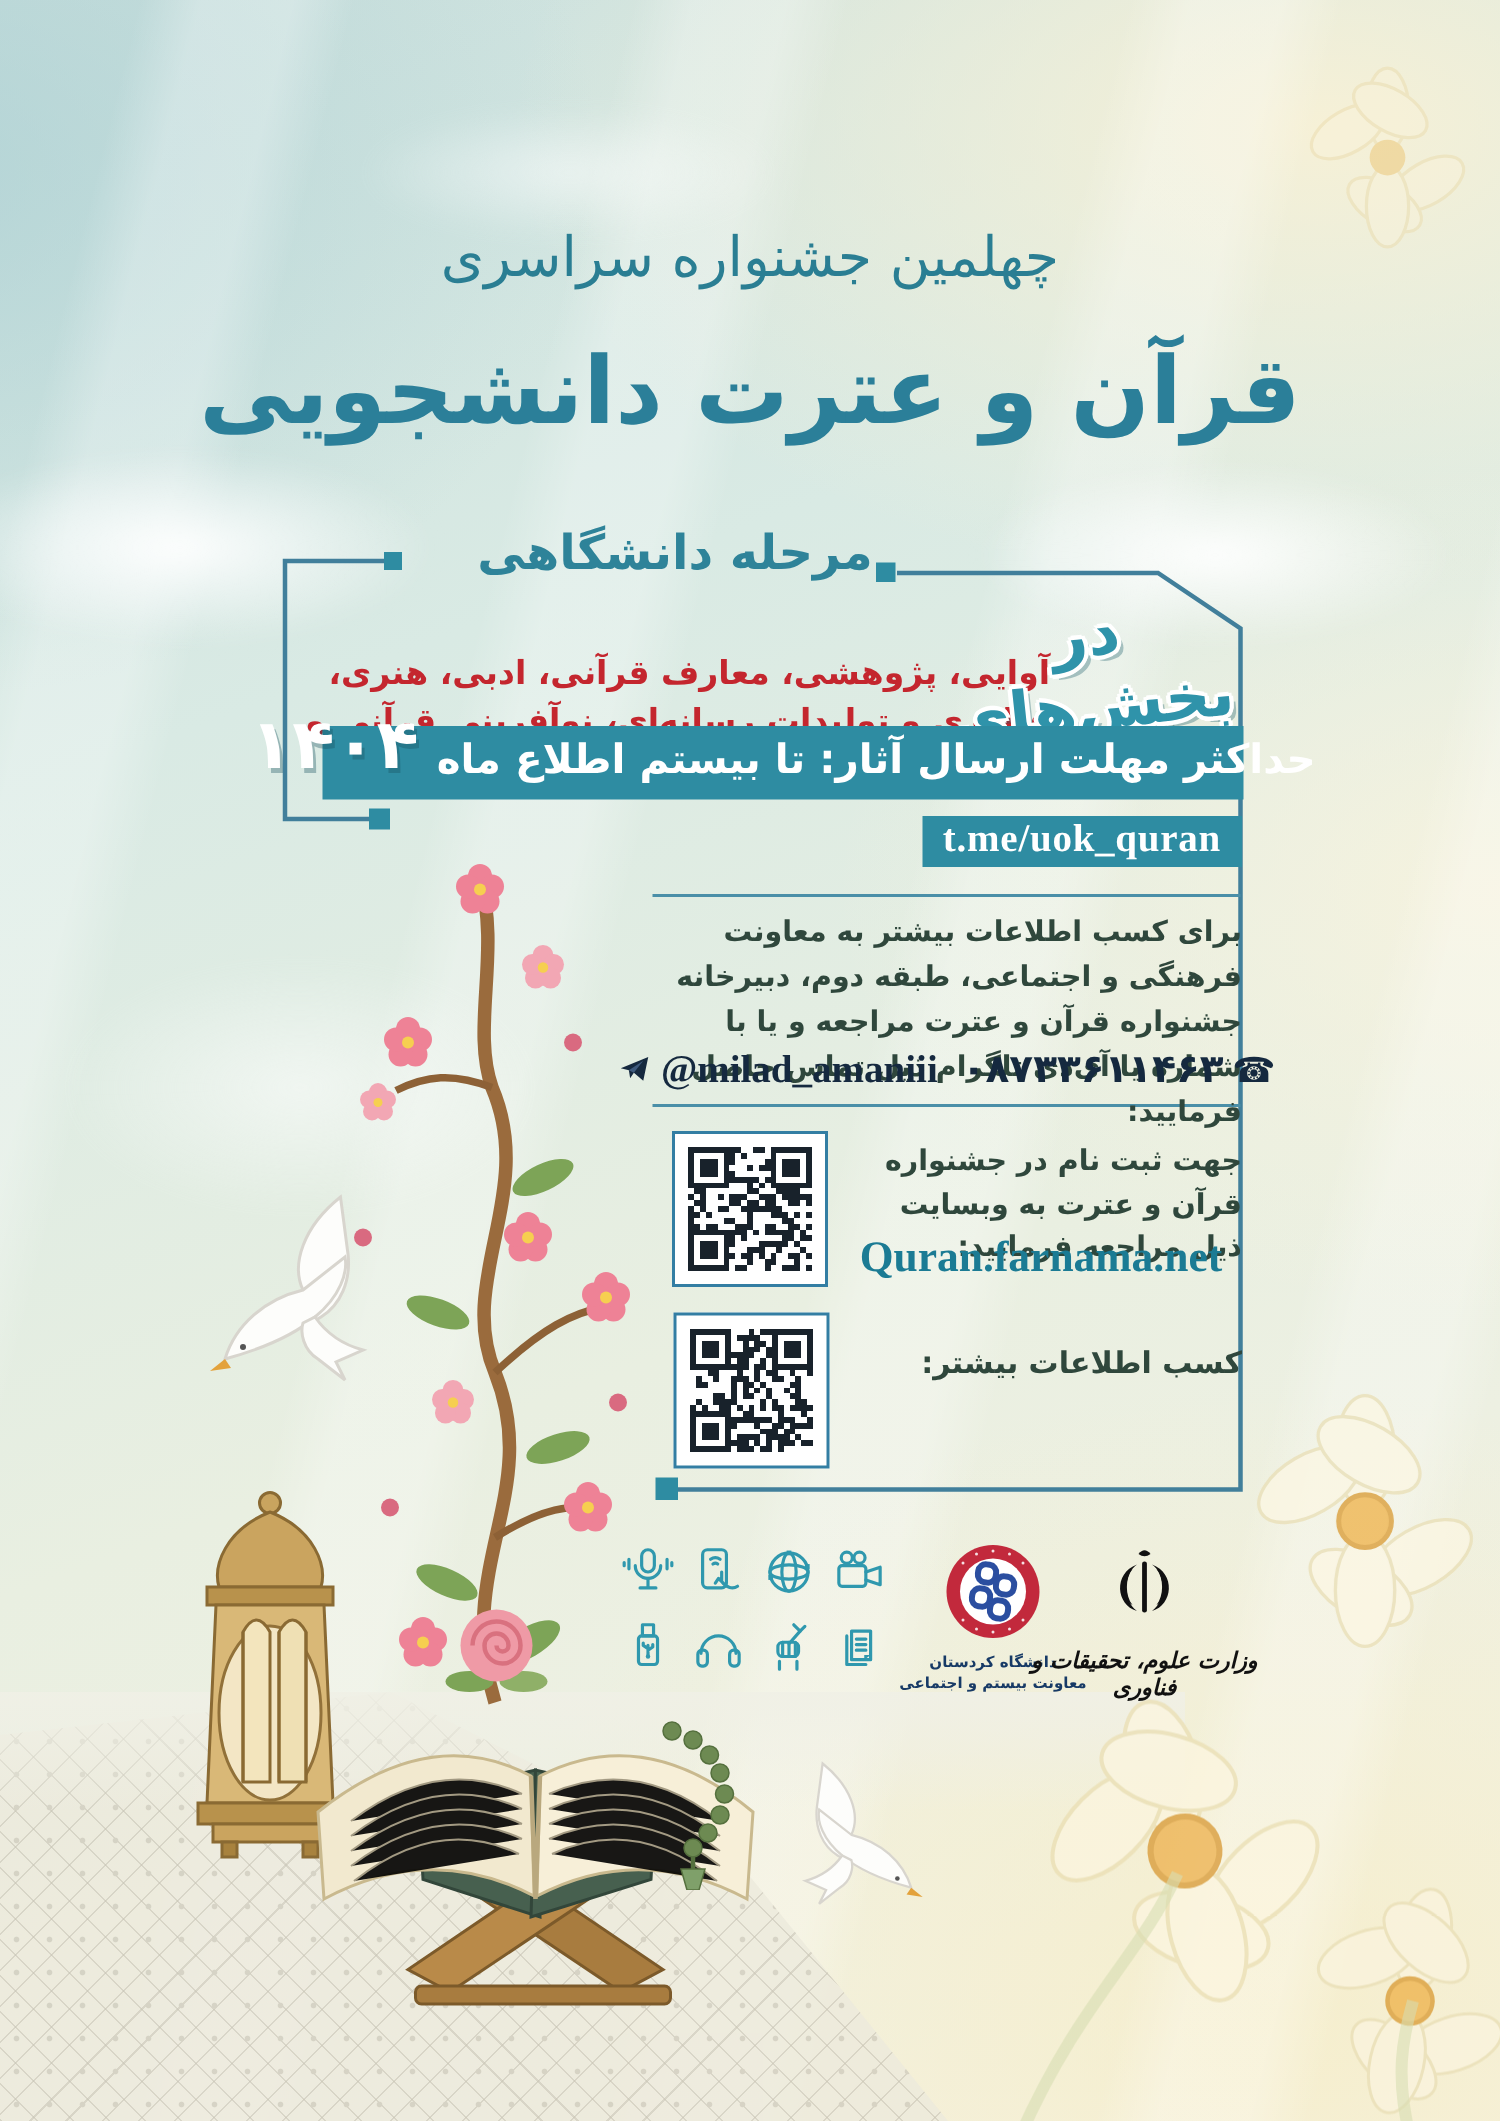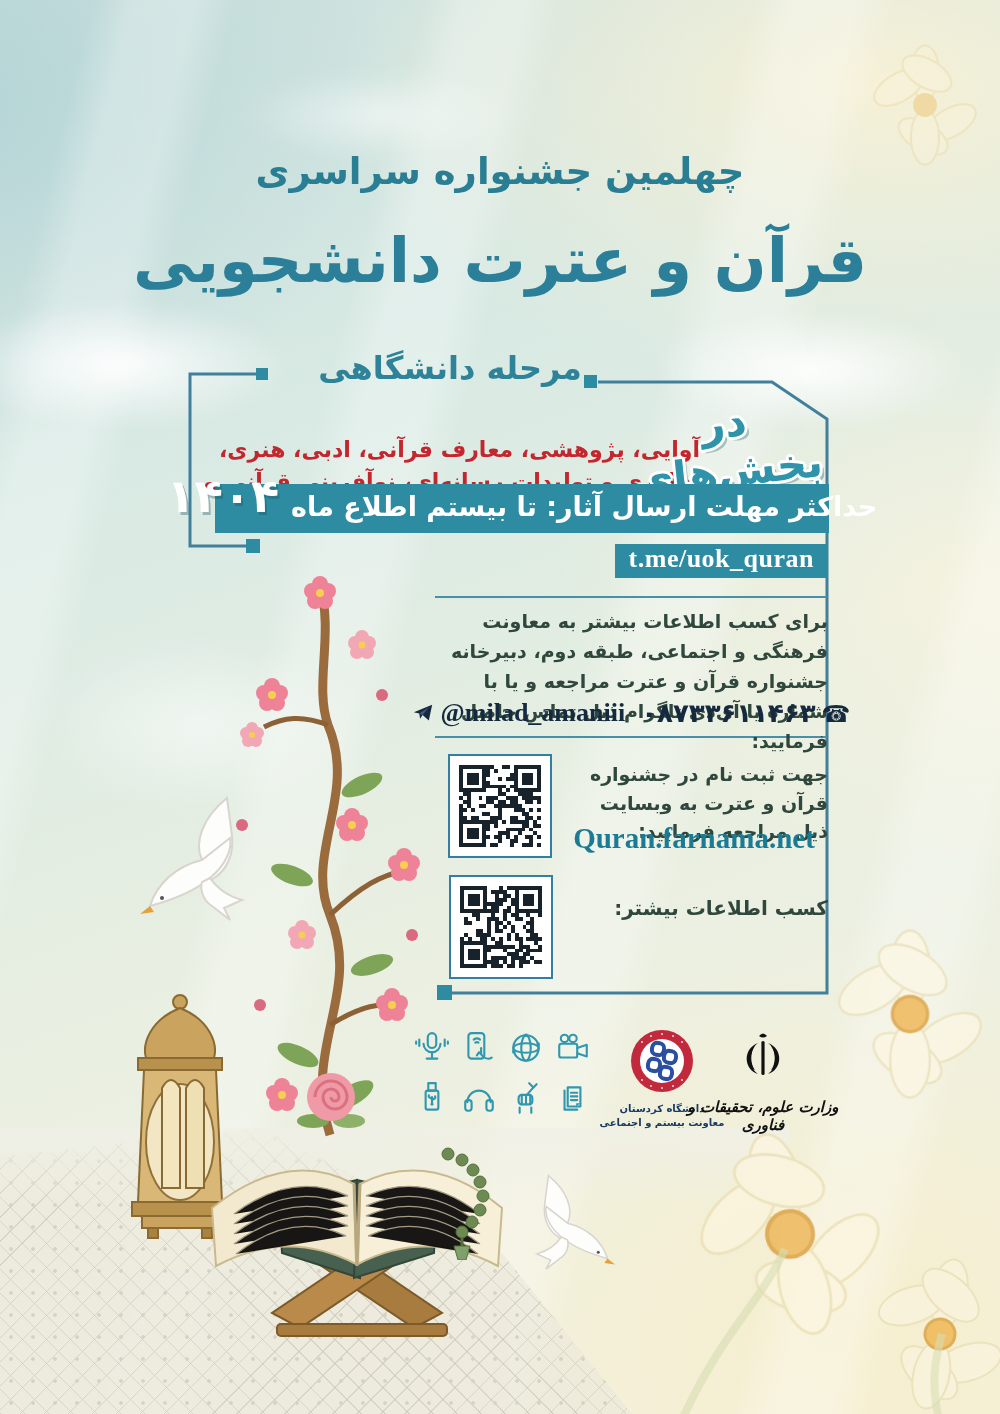--- a/index.html
+++ b/index.html
@@ -33,21 +33,21 @@
       repeating-linear-gradient(45deg, rgba(190,185,170,.55) 0 1px, transparent 1px 17px),
       repeating-linear-gradient(-45deg, rgba(190,185,170,.55) 0 1px, transparent 1px 17px);
     background-size:22px 22px,auto,auto;
     opacity:.8;
   }
   .carpet-fade{position:absolute;left:0;top:1128px;width:790px;height:80px;
     background:linear-gradient(to bottom, rgba(240,240,230,.9), rgba(240,240,230,0));}
 
   
   .edition{position:absolute;left:0;top:150px;width:1000px;text-align:center;direction:rtl;
-    color:#2a7e93;font-size:37px;font-weight:bold;}
+    color:#2a7e93;font-size:37px;font-weight:normal;}
   .title{position:absolute;left:0;top:224px;width:1000px;text-align:center;direction:rtl;
     color:#2b7f99;font-size:62px;font-weight:bold;letter-spacing:-1px;}
   .stage{position:absolute;left:60px;top:349px;width:780px;text-align:center;direction:rtl;
     color:#2e8399;font-size:32px;font-weight:bold;}
   .sections{position:absolute;left:170px;top:395px;width:530px;direction:rtl;text-align:right;
     color:#c4262e;font-weight:bold;font-size:22px;line-height:32px;margin-top:39px;}
   .badge{position:absolute;left:616px;top:398px;width:220px;direction:rtl;text-align:center;
     transform:rotate(-6deg);color:#2f93aa;font-size:42px;font-weight:bold;
     text-shadow:
       -3px 0 0 #fff, 3px 0 0 #fff, 0 -3px 0 #fff, 0 3px 0 #fff,

